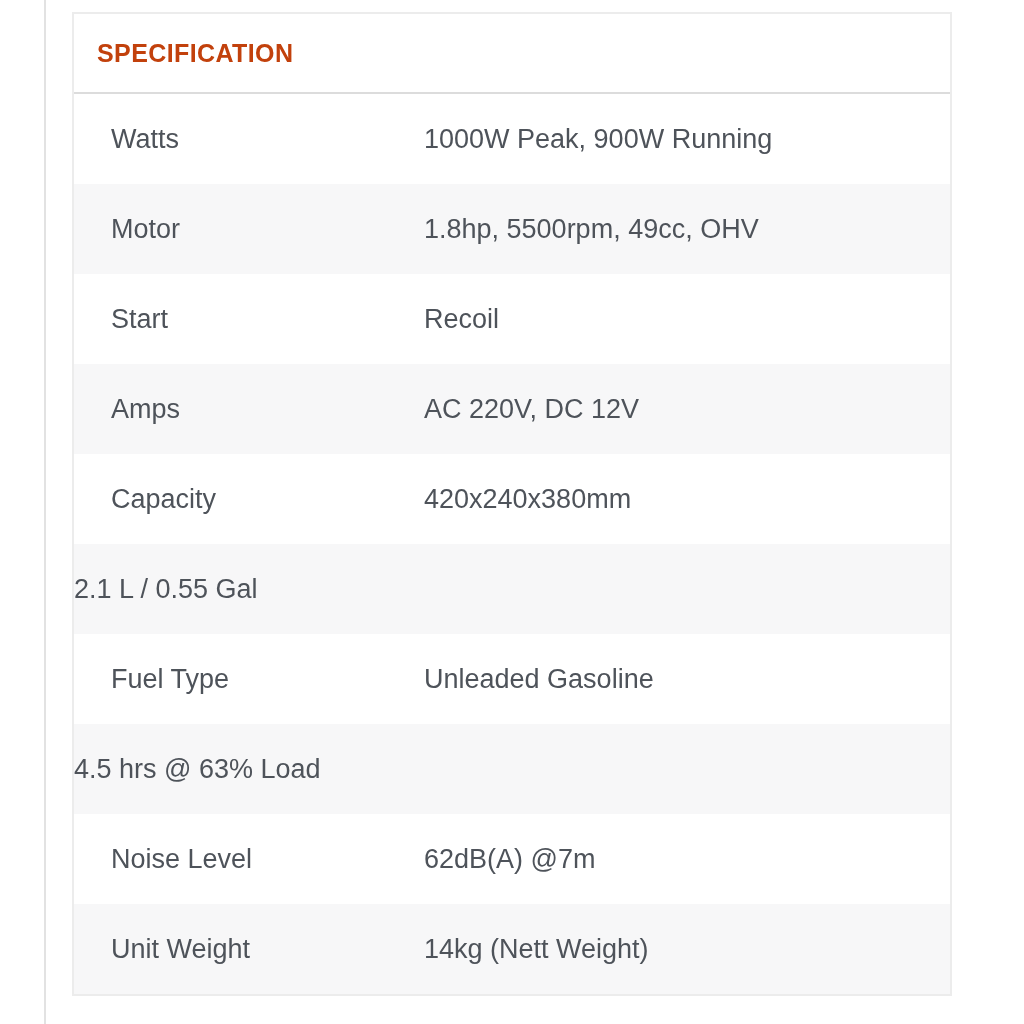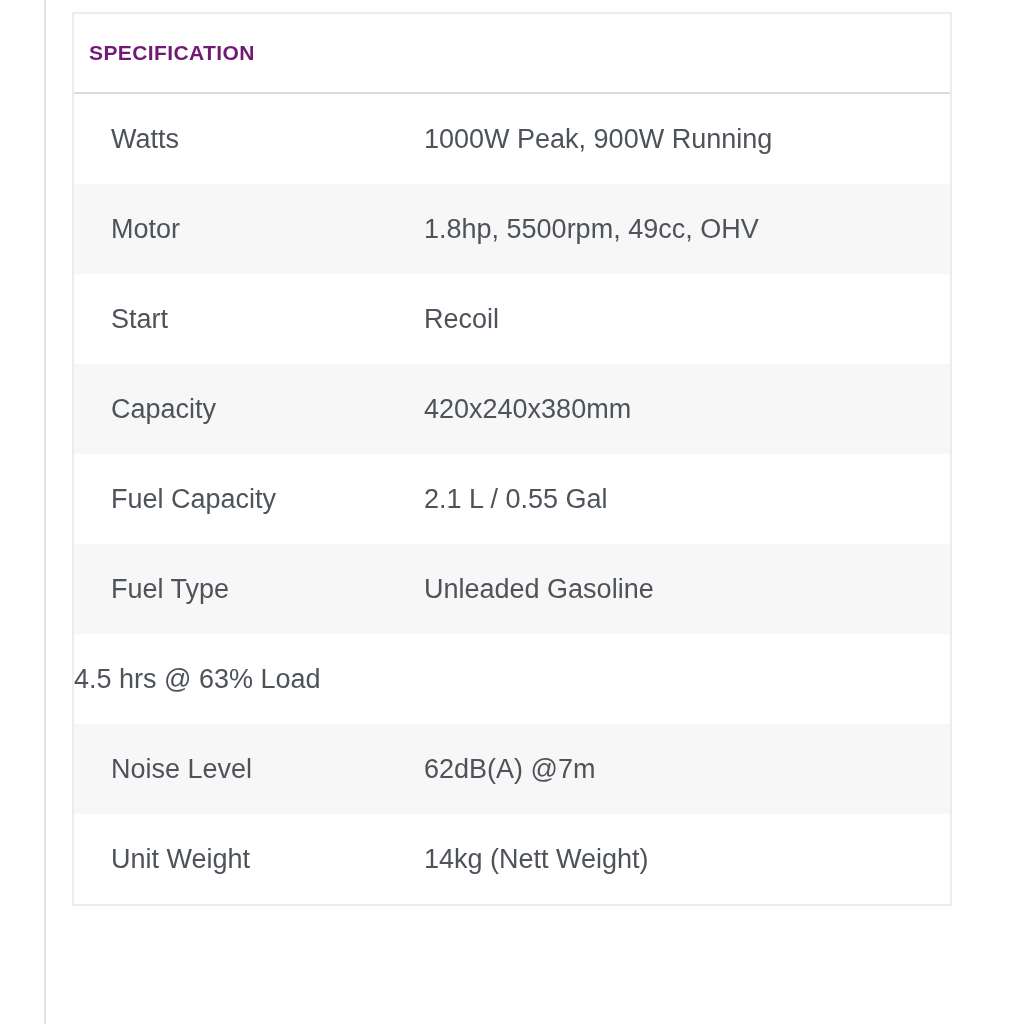--- a/index.html
+++ b/index.html
@@ -27,26 +27,26 @@
     left: 72px;
     top: 12px;
     width: 876px;
     background: #ffffff;
     border: 2px solid #ececec;
   }
   .spec-header {
     height: 78px;
     display: flex;
     align-items: center;
-    padding-left: 15px;
+    padding-left: 23px;
     border-bottom: 2px solid #dcdcdc;
-    font-size: 21px;
+    font-size: 25px;
     font-weight: bold;
     letter-spacing: 0.4px;
-    color: #701a75;
+    color: #c2410c;
   }
   .spec-rows .spec-row {
     height: 90px;
     display: flex;
     align-items: center;
     font-size: 27px;
     color: #4e535a;
     background: #ffffff;
   }
   .spec-rows .spec-row:nth-child(even) {
@@ -77,25 +77,28 @@
     </div>
     <div class="spec-row">
       <div class="spec-label">Motor</div>
       <div class="spec-value">1.8hp, 5500rpm, 49cc, OHV</div>
     </div>
     <div class="spec-row">
       <div class="spec-label">Start</div>
       <div class="spec-value">Recoil</div>
     </div>
     <div class="spec-row">
+      <div class="spec-label">Amps</div>
+      <div class="spec-value">AC 220V, DC 12V</div>
+    </div>
+    <div class="spec-row">
       <div class="spec-label">Capacity</div>
       <div class="spec-value">420x240x380mm</div>
     </div>
     <div class="spec-row">
-      <div class="spec-label">Fuel Capacity</div>
       <div class="spec-value">2.1 L / 0.55 Gal</div>
     </div>
     <div class="spec-row">
       <div class="spec-label">Fuel Type</div>
       <div class="spec-value">Unleaded Gasoline</div>
     </div>
     <div class="spec-row">
       <div class="spec-value">4.5 hrs @ 63% Load</div>
     </div>
     <div class="spec-row">

